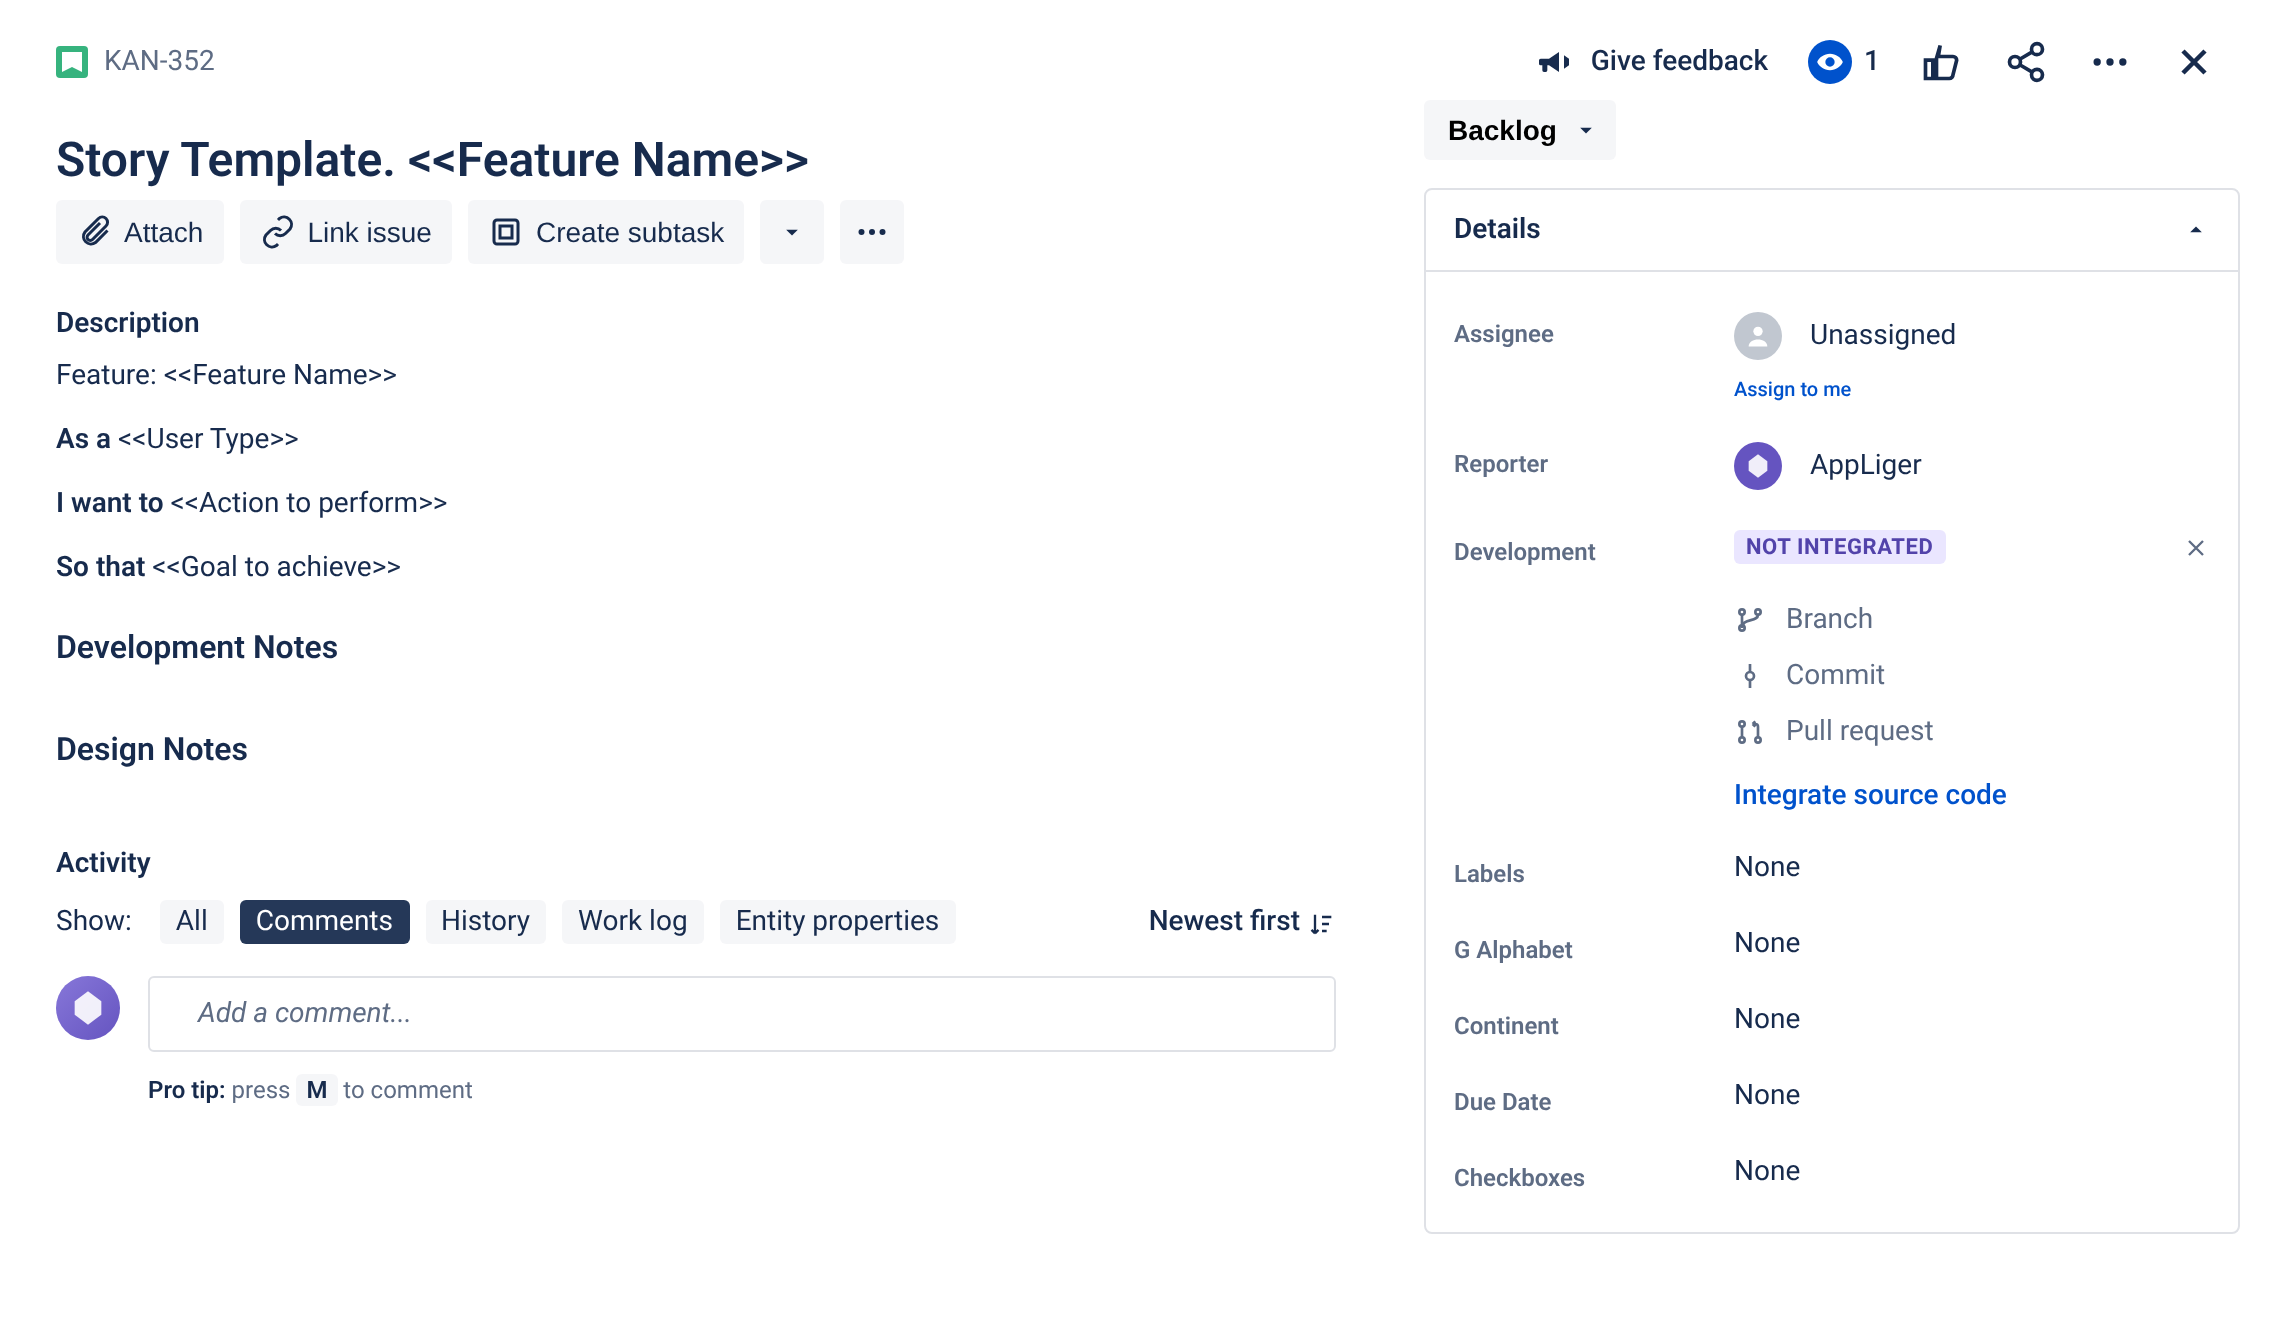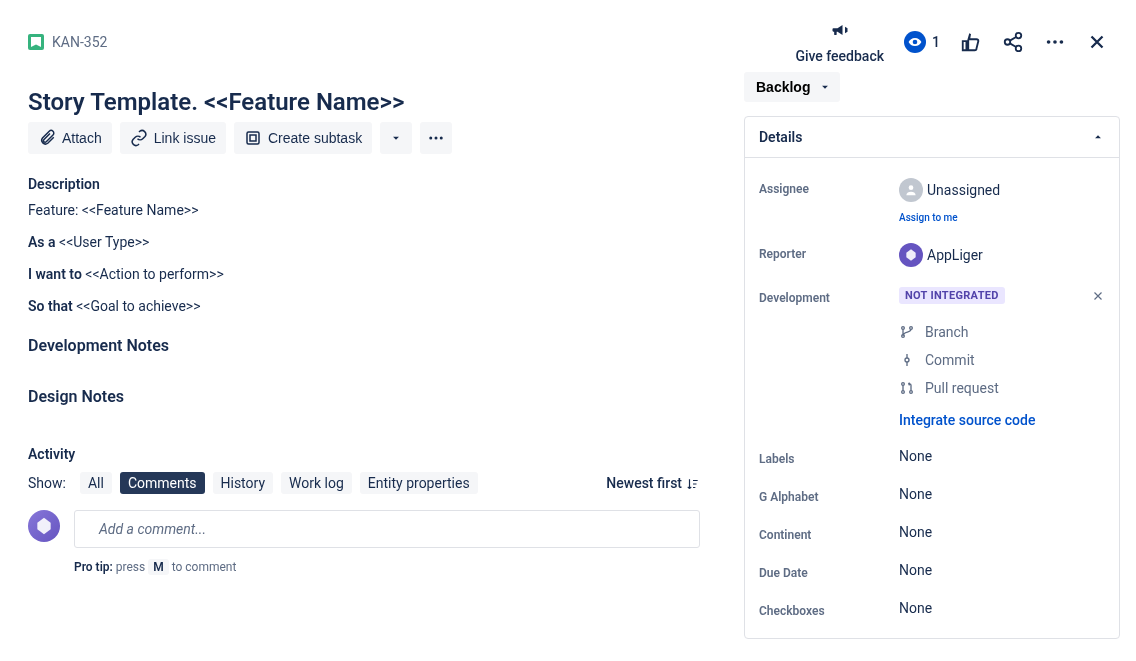--- a/index.html
+++ b/index.html
@@ -3,21 +3,21 @@
 <meta charset="utf-8">
 <style>
 * { box-sizing: border-box; margin: 0; padding: 0; }
 body { font-family: -apple-system, BlinkMacSystemFont, "Segoe UI", Roboto, sans-serif; font-size: 14px; color: #172B4D; background: #fff; width: 1136px; height: 661px; overflow: hidden; }
 .header { display: flex; align-items: center; justify-content: space-between; padding: 20px 28px 0 28px; }
 .header-left { display: flex; align-items: center; gap: 8px; }
 .story-icon { width: 16px; height: 16px; background: #36B37E; border-radius: 2px; position: relative; }
 .story-icon::after { content: ''; position: absolute; top: 3px; left: 3px; right: 3px; bottom: 3px; background: #fff; clip-path: polygon(0 0, 100% 0, 100% 100%, 50% 75%, 0 100%); }
 .issue-key { color: #5E6C84; font-size: 14px; }
 .header-right { display: flex; align-items: center; gap: 20px; }
-.feedback { display: flex; align-items: center; gap: 8px; font-weight: 500; flex-direction: column; }
+.feedback { display: flex; align-items: center; gap: 8px; font-weight: 500; }
 .watch { display: flex; align-items: center; gap: 6px; font-weight: 500; }
 .eye-icon { width: 22px; height: 22px; background: #0052CC; border-radius: 50%; display:flex; align-items:center; justify-content:center; }
 .header-icon { cursor: pointer; display:flex; align-items:center; justify-content:center; }
 .main { display: flex; padding: 8px 0 0 28px; gap: 24px; }
 .left-col { flex: 1; min-width: 0; padding-right: 20px; }
 .title { font-size: 24px; font-weight: 600; margin: 16px 0 6px 0; }
 .toolbar { display: flex; gap: 8px; margin-bottom: 22px; }
 .btn { background: #091E420A; border: none; border-radius: 3px; padding: 6px 10px; display: inline-flex; align-items: center; gap: 6px; font-size: 14px; font-weight: 500; cursor: pointer; color: #172B4D; height: 32px; }
 .btn-icon-only { width: 32px; justify-content: center; padding: 0; }
 .section-label { font-size: 14px; font-weight: 600; color: #172B4D; margin-bottom: 10px; }
@@ -32,30 +32,30 @@
 .show-label { margin-right: 6px; }
 .tab { background: #091E420A; border-radius: 3px; padding: 3px 8px; font-size: 14px; cursor: pointer; }
 .tab.active { background: #253858; color: #fff; }
 .newest { display: flex; align-items: flex-end; gap: 4px; font-weight: 500; cursor: pointer; }
 .comment-row { display: flex; gap: 14px; align-items: flex-start; }
 .avatar { width: 32px; height: 32px; border-radius: 50%; background: linear-gradient(135deg, #8777D9, #6554C0); flex-shrink: 0; display:flex; align-items:center; justify-content:center; }
 .comment-input { flex: 1; border: 1px solid #DFE1E6; border-radius: 3px; padding: 10px 24px; font-size: 14px; color: #5E6C84; cursor: text; font-style: italic; }
 .protip { margin-left: 46px; margin-top: 12px; font-size: 12px; color: #5E6C84; }
 .protip b { font-weight: 600; color: #172B4D; }
 .kbd { background: #091E420A; border-radius: 3px; padding: 1px 5px; font-weight: 600; color: #172B4D; }
-.right-col { width: 392px; flex-shrink: 0; padding-right: 16px; }
+.right-col { width: 424px; flex-shrink: 0; padding-right: 16px; }
 .status-btn { background: #091E420A; border: none; border-radius: 3px; padding: 7px 8px 7px 12px; display: inline-flex; align-items: center; gap: 8px; font-size: 14px; font-weight: 600; cursor: pointer; margin-bottom: 14px; }
 .details-panel { border: 1px solid #DFE1E6; border-radius: 4px; }
 .details-header { display: flex; justify-content: space-between; align-items: center; padding: 12px 14px; border-bottom: 1px solid #DFE1E6; cursor: pointer; }
 .details-header span { font-weight: 600; }
 .details-body { padding: 10px 14px; }
 .field-row { display: flex; align-items: flex-start; padding: 10px 0; justify-content: space-between; }
 .field-label { width: 140px; font-size: 12px; font-weight: 600; color: #5E6C84; padding-top: 4px; }
 .field-value { flex: 1; font-size: 14px; }
-.assignee-row { display: flex; align-items: center; gap: 4px; }
+.assignee-row { display: flex; align-items: center; gap: 14px; }
 .unassigned-avatar { width: 24px; height: 24px; border-radius: 50%; background: #C1C7D0; display:flex; align-items:center; justify-content:center; }
 .reporter-avatar { width: 24px; height: 24px; border-radius: 50%; background: #6554C0; display:flex; align-items:center; justify-content:center; }
 .link { color: #0052CC; cursor: pointer; font-weight: 500; }
 .assign-link { margin-top: 10px; font-size: 10px; }
 .badge { background: #EAE6FF; color: #5243AA; font-size: 11px; font-weight: 700; padding: 2px 6px; border-radius: 3px; letter-spacing: 0.3px; }
 .dev-row { display: flex; justify-content: space-between; align-items:center; }
 .dev-close { cursor: pointer; color: #5E6C84; }
 .dev-list { margin-top: 14px; }
 .dev-item { display: flex; align-items: center; gap: 10px; color: #5E6C84; padding: 6px 0; cursor: pointer; }
 .integrate-link { margin-top: 10px; }

